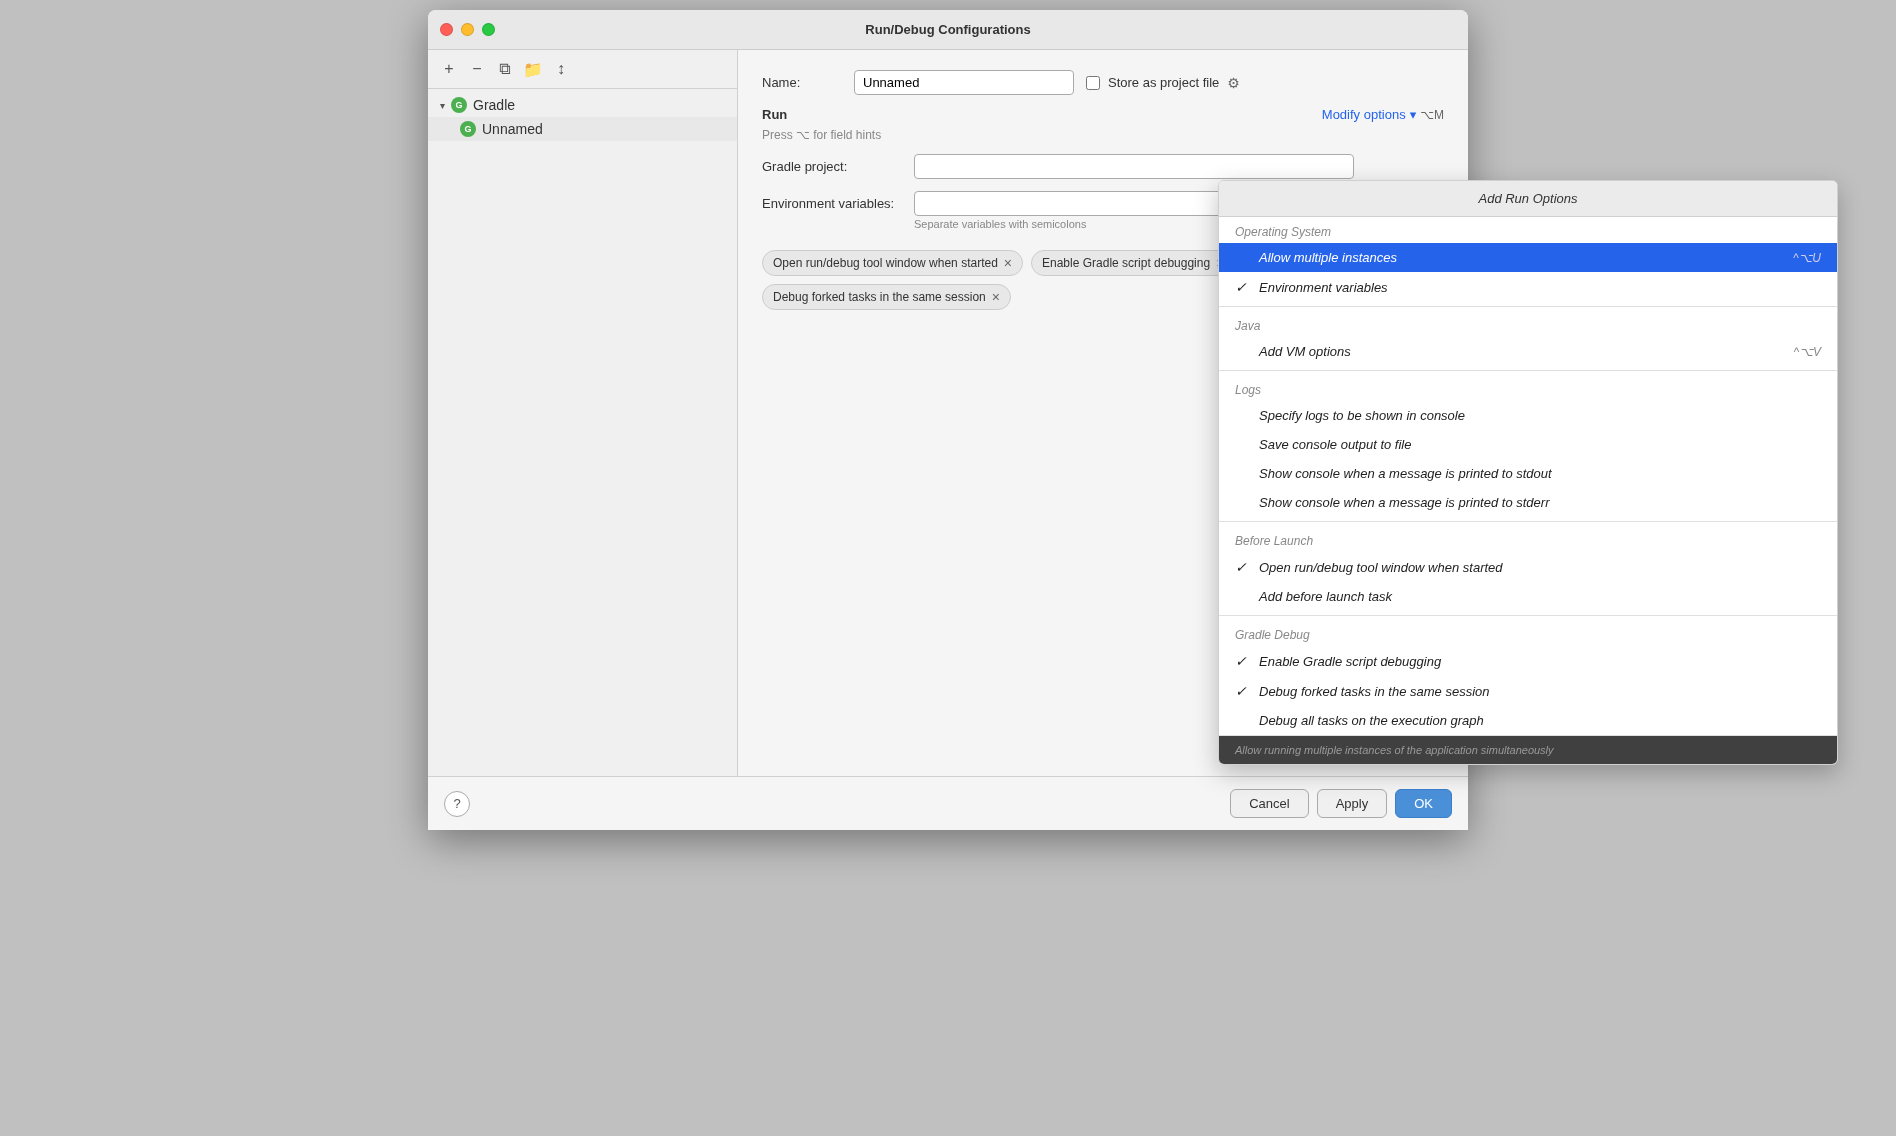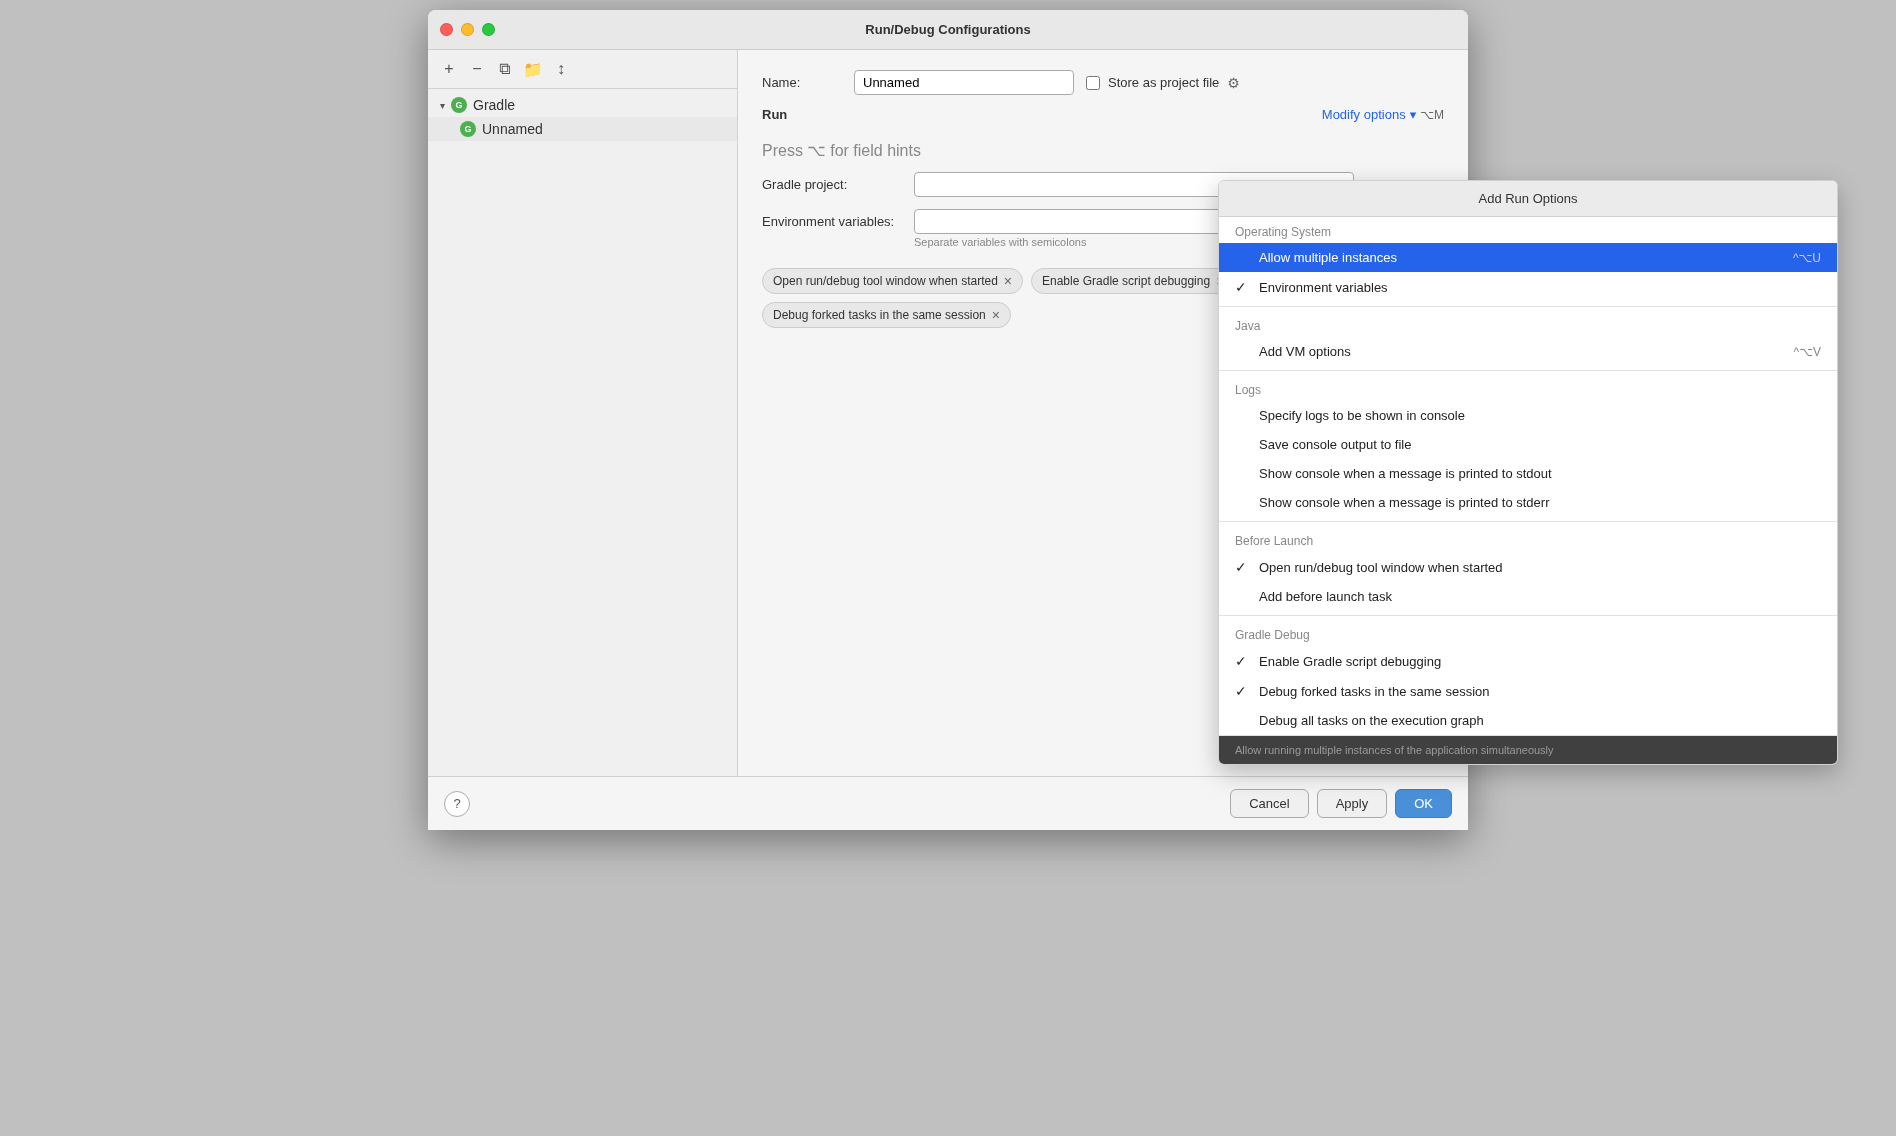--- a/index.html
+++ b/index.html
@@ -243,23 +243,23 @@
       padding: 8px 10px;
       border: 1px solid #ddd;
       border-radius: 4px;
       font-size: 13px;
       background: white;
       color: #999;
       outline: none;
     }
 
     .field-hint {
-      font-size: 16px;
+      font-size: 12px;
       color: #888;
-      margin-top: 15px;
+      margin-top: 2px;
     }
 
     .form-row-with-label {
       display: flex;
       align-items: center;
       gap: 12px;
       margin-top: 8px;
     }
 
     .form-row-label {
@@ -369,20 +369,21 @@
       position: absolute;
       top: 170px;
       left: 790px;
       width: 620px;
       background: white;
       border: 1px solid #d0d0d0;
       border-radius: 6px;
       box-shadow: 0 8px 24px rgba(0,0,0,0.25);
       z-index: 100;
       overflow: hidden;
+      font-style: italic;
     }
 
     .dropdown-header {
       padding: 10px 16px;
       background: #ebebeb;
       border-bottom: 1px solid #d0d0d0;
       font-size: 13px;
       font-weight: 500;
       color: #333;
       text-align: center;

